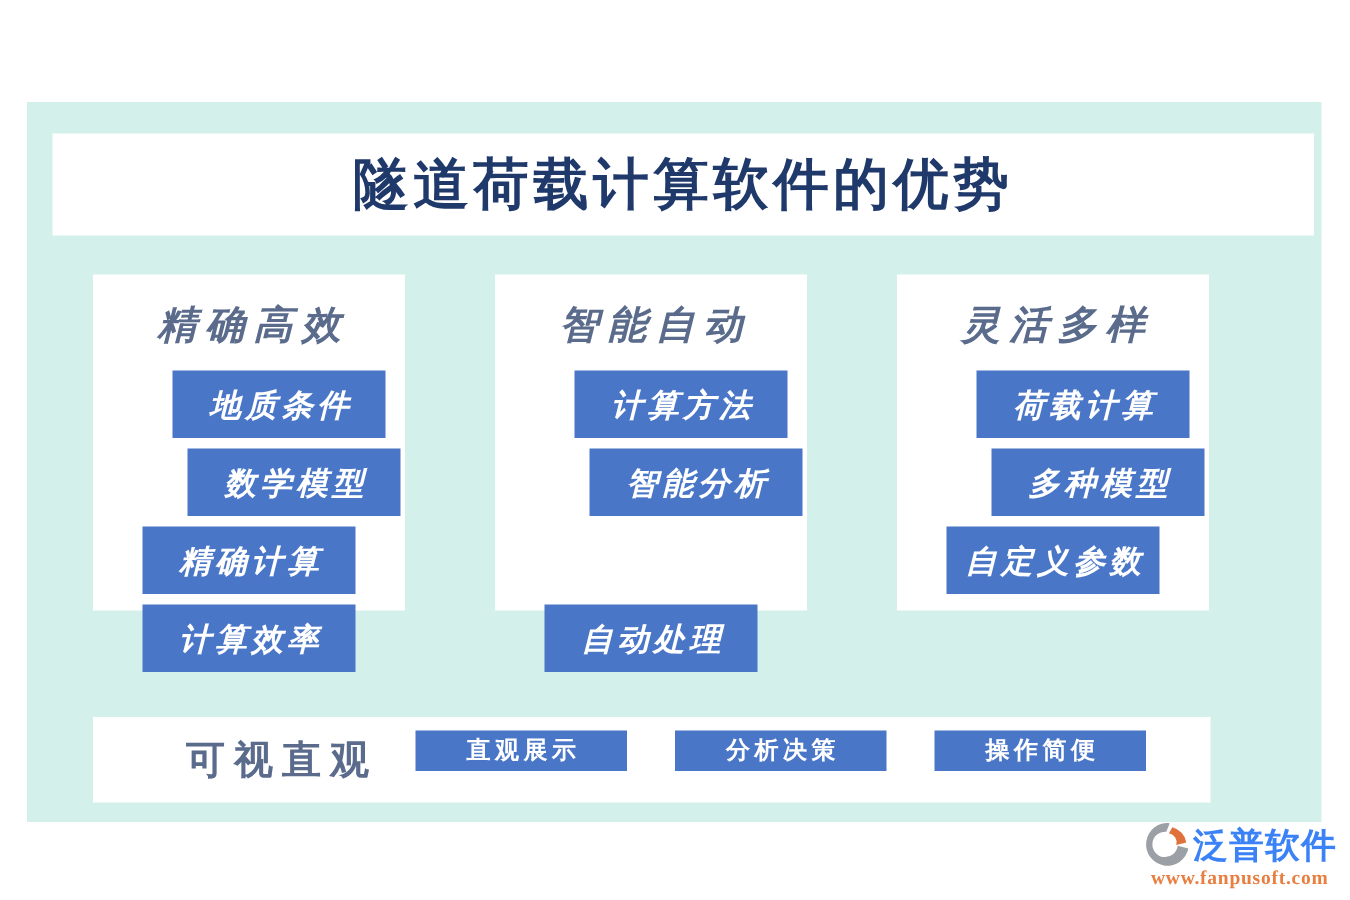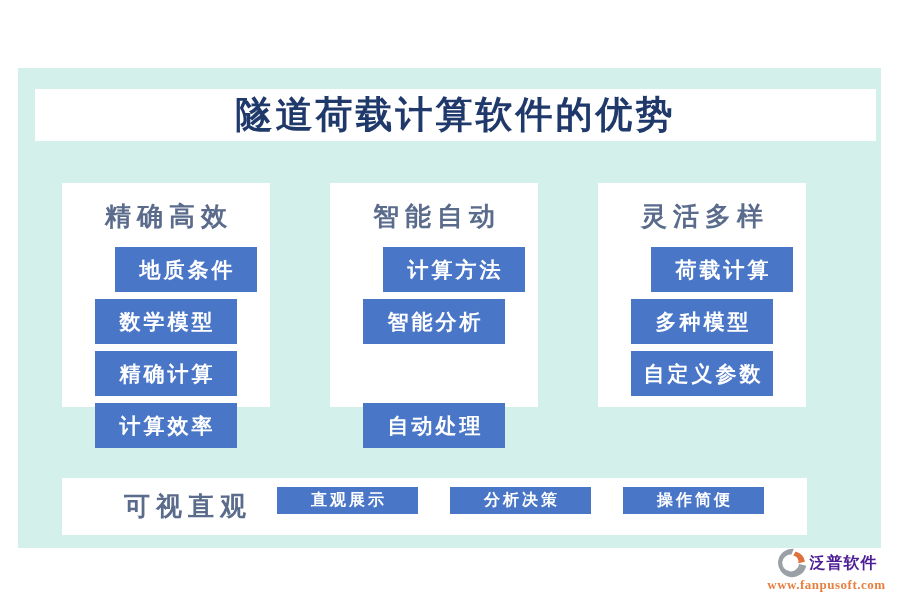--- a/index.html
+++ b/index.html
@@ -10,32 +10,33 @@
     font-family:"Liberation Serif","DejaVu Serif",serif;
     overflow:hidden;
   }
   .mint-frame {
     position:absolute; left:18px; top:68px;
     width:863px; height:480px;
     background:#d3f1ea;
   }
   .title-band {
     position:absolute; left:35px; top:89px;
-    width:841px; height:52px;
+    width:841px; height:68px;
     background:#ffffff;
     display:flex; align-items:center; justify-content:center;
   }
   .page-title {
     font-size:37px; font-weight:bold; color:#20396b;
     letter-spacing:3px; white-space:nowrap;
   }
   .panel {
     position:absolute; top:183px;
     width:208px; height:224px;
     background:#ffffff;
+    font-style:italic;
   }
   .panel-1 { left:62px; }
   .panel-2 { left:330px; }
   .panel-3 { left:598px; }
   .panel-header {
     margin-top:16px;
     text-align:center;
     font-size:26px; font-weight:bold; color:#5a6b8c;
     letter-spacing:6px; text-indent:6px;
     white-space:nowrap;
@@ -45,21 +46,21 @@
     width:142px; height:45px;
     background:#4a76c8;
     color:#ffffff;
     font-size:21px; font-weight:bold;
     letter-spacing:3px; text-indent:3px;
     display:flex; align-items:center; justify-content:center;
     white-space:nowrap;
     cursor:pointer;
   }
   .fb-1 { top:64px;margin-left:20px; }
-  .fb-2 { top:116px; }
+  .fb-2 { top:116px;margin-left:30px; }
   .fb-3 { top:168px; }
   .fb-4 { top:220px; }
   .bottom-band {
     position:absolute; left:62px; top:478px;
     width:745px; height:57px;
     background:#ffffff;
   }
   .bottom-header {
     position:absolute; left:30px; top:0;
     width:160px; height:57px; line-height:57px;
@@ -85,21 +86,21 @@
   .footer-brand {
     position:absolute; left:764px; top:547px;
     width:125px;
     display:flex; flex-direction:column; align-items:center;
   }
   .brand-row {
     display:flex; align-items:center; gap:2px;
   }
   .brand-logo-icon { width:32px; height:32px; flex:0 0 auto; }
   .brand-name {
-    font-size:16px; font-weight:bold; color:#4c1d95;
+    font-size:23px; font-weight:bold; color:#3b82f6;
     letter-spacing:1px; white-space:nowrap;
   }
   .brand-url {
     margin-top:-2px;
     font-size:13px; font-weight:bold; color:#e87e40;
     letter-spacing:0.5px; white-space:nowrap;
   }
 </style>
 </head>
 <body>

